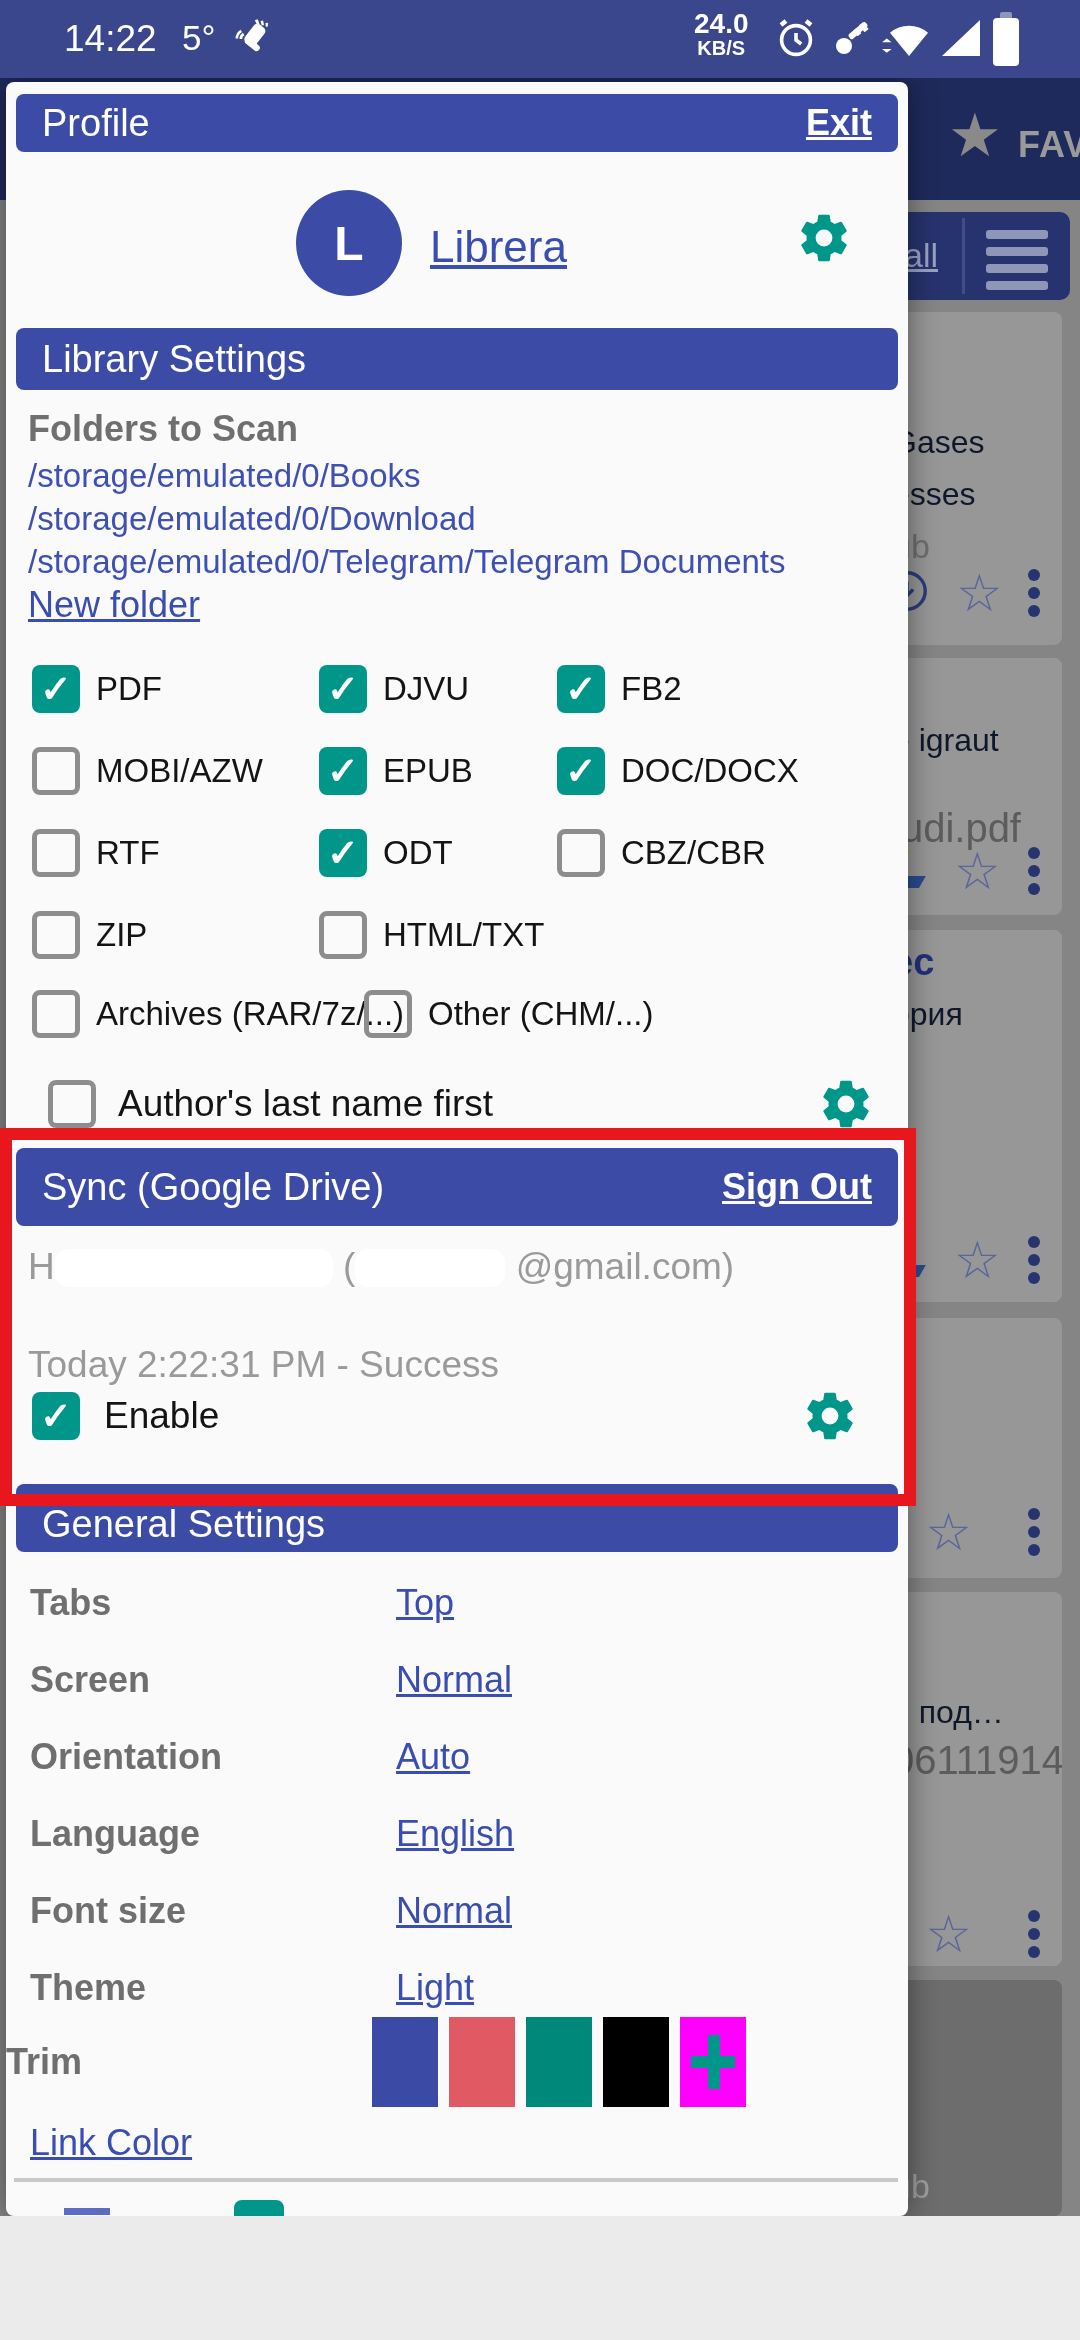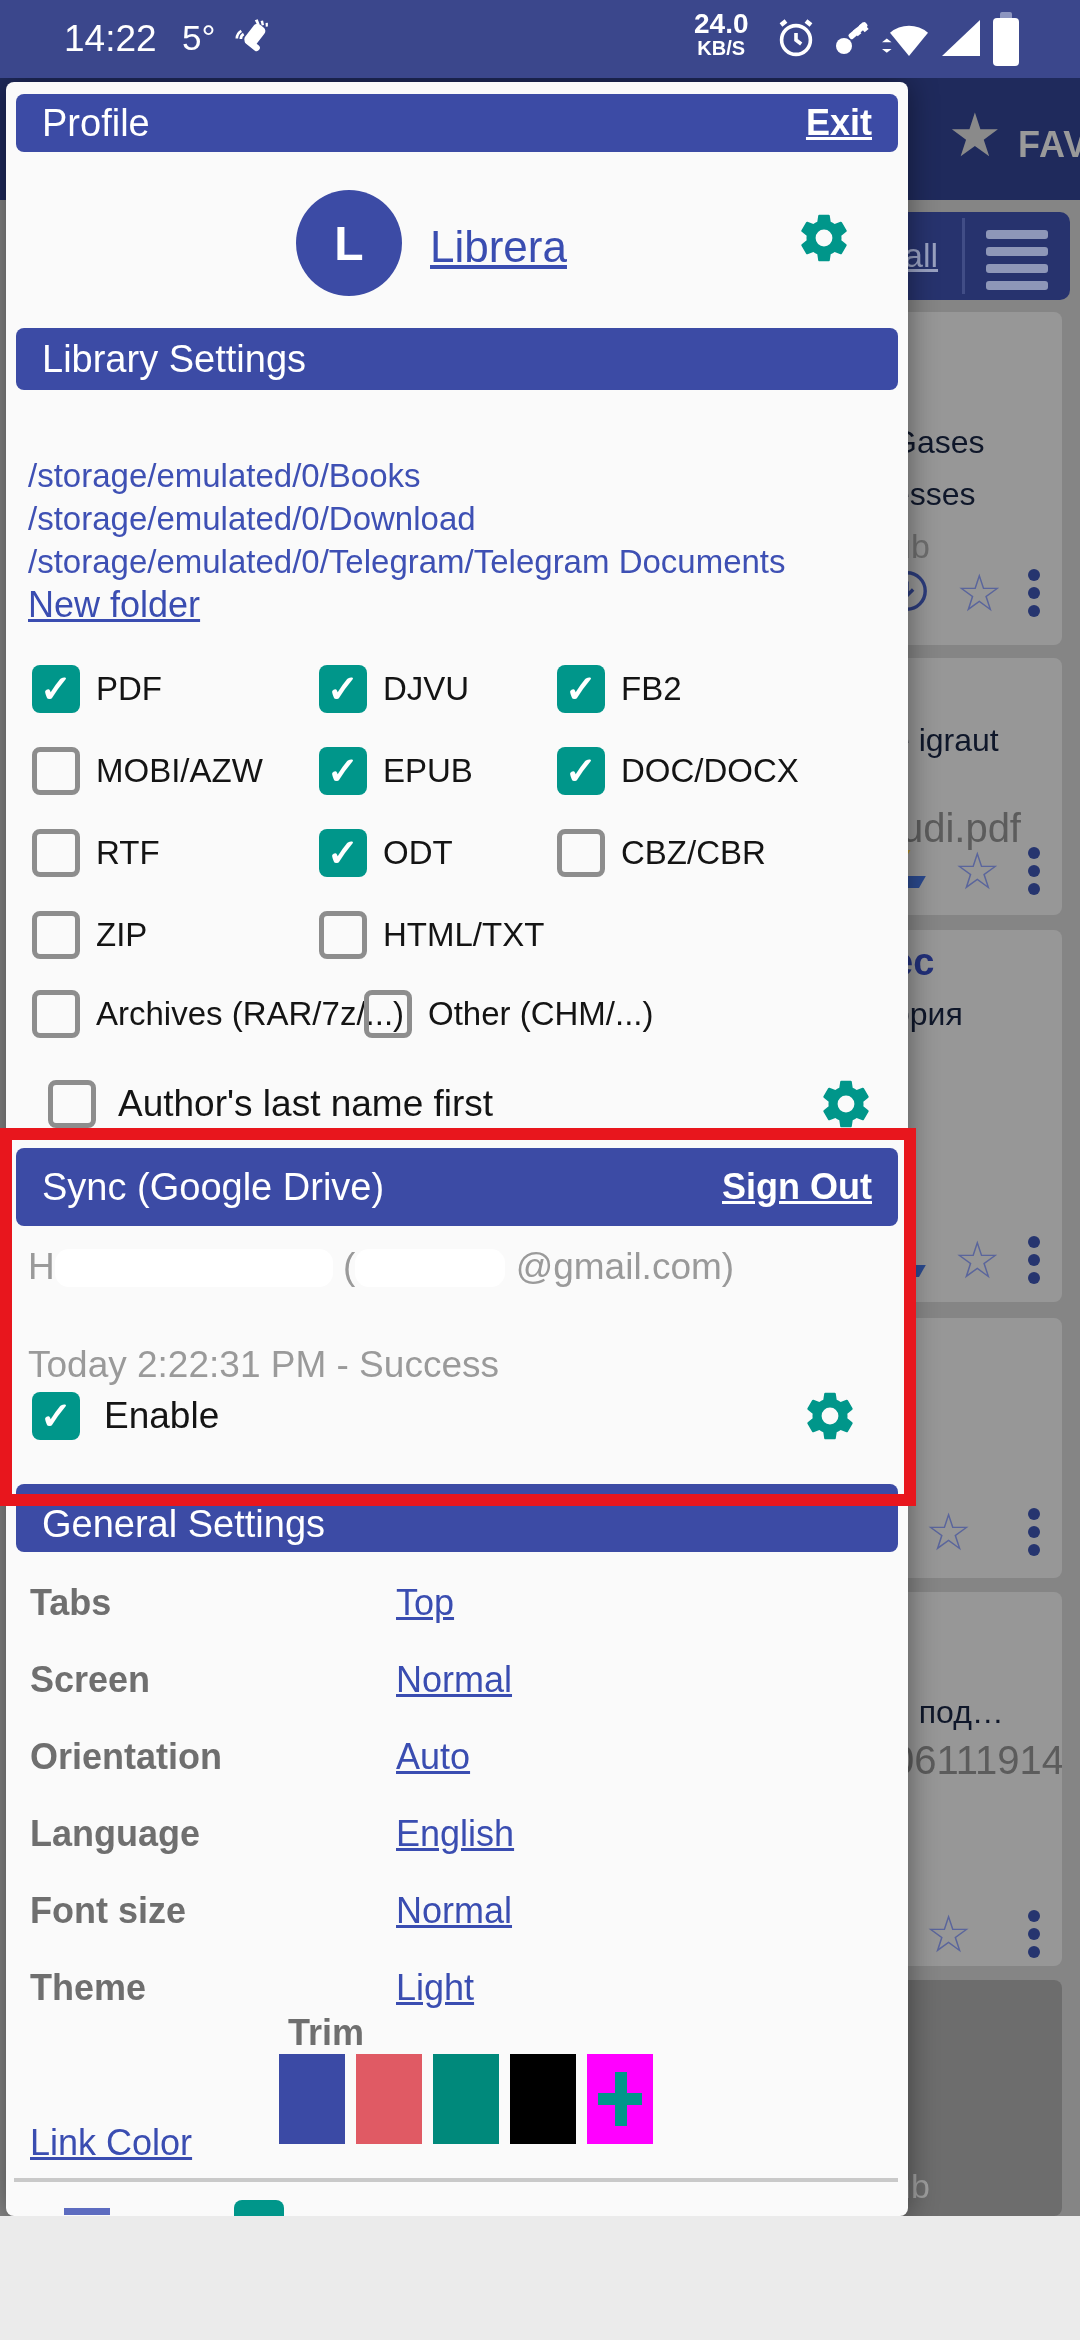--- a/index.html
+++ b/index.html
@@ -75,21 +75,21 @@
 
   .gear{line-height:0;}
 
   .gray-line{font-size:37px;color:var(--gray-text);white-space:nowrap;}
   .blob{display:inline-block;background:#fff;border-radius:14px;height:38px;vertical-align:-8px;}
 
   .gs-rows{left:0;top:1482px;width:882px;}
   .gs-row{height:77px;display:flex;align-items:center;padding-left:24px;}
   .gs-label{width:366px;font-size:36px;font-weight:bold;color:var(--gray-label);}
   .gs-value{font-size:36px;}
-  .trim-row{left:0;top:1930px;width:882px;height:100px;display:flex;align-items:center;padding-left:24px;flex-direction:column;}
+  .trim-row{left:0;top:1930px;width:882px;height:100px;display:flex;align-items:center;}
   .swatch{width:66px;height:90px;margin-right:11px;position:relative;flex:none;}
   .plus{position:absolute;left:50%;top:50%;transform:translate(-50%,-50%);width:44px;height:54px;}
   .plus i{position:absolute;background:var(--teal);}
   .plus .pv{left:17px;top:0;width:12px;height:54px;}
   .plus .ph{left:0;top:21px;width:44px;height:12px;}
   .divider{left:8px;top:2096px;width:884px;height:4px;background:#c9c9c9;}
   .partial-cb{left:228px;top:2118px;width:50px;height:18px;border-radius:8px 8px 0 0;background:var(--teal);}
   .partial-txt{left:58px;top:2126px;width:46px;height:7px;background:#5d6cc0;}
 
   
@@ -207,20 +207,21 @@
       </div>
     <a class="abs librera" style="top: 140px;">Librera</a>
     <span class="abs gear" style="left:790px;top:128px;"><svg width="56" height="56" viewBox="0 0 24 24">
           <path fill="#00968a" d="M19.43 12.98c.04-.32.07-.64.07-.98s-.03-.66-.07-.98l2.11-1.65a.5.5 0 0 0 .12-.64l-2-3.46a.5.5 0 0 0-.61-.22l-2.49 1a7.3 7.3 0 0 0-1.69-.98l-.38-2.65A.49.49 0 0 0 14 2h-4a.49.49 0 0 0-.49.42l-.38 2.65c-.61.25-1.17.59-1.69.98l-2.49-1a.5.5 0 0 0-.61.22l-2 3.46a.5.5 0 0 0 .12.64L4.57 11c-.04.32-.07.65-.07 1s.03.66.07.98l-2.11 1.65a.5.5 0 0 0-.12.64l2 3.46c.12.22.39.3.61.22l2.49-1c.52.4 1.08.73 1.69.98l.38 2.65c.04.24.24.42.49.42h4c.25 0 .46-.18.49-.42l.38-2.65a7.1 7.1 0 0 0 1.69-.98l2.49 1c.23.09.49 0 .61-.22l2-3.46a.5.5 0 0 0-.12-.64l-2.11-1.65zM12 15.6A3.6 3.6 0 1 1 12 8.4a3.6 3.6 0 0 1 0 7.2z"></path>
         </svg></span>
 
     <div class="hbar" style="top:246px;height:62px;">
       <span class="ttl">Library Settings</span>
     </div>
 
+    <div class="abs sec-label" style="left:22px;top:326px;">Folders to Scan</div>
     <div class="abs" style="left:22px;top:372px;" id="folder-list">
         <div class="path">/storage/emulated/0/Books</div>
         <div class="path">/storage/emulated/0/Download</div>
         <div class="path">/storage/emulated/0/Telegram/Telegram Documents</div>
       </div>
     <a class="abs link newfolder" style="left:22px;top:502px;">New folder</a>
 
     <div class="abs fmt-grid" id="fmt-grid">
         <div class="fmt-cell">
           <span class="cb on">✓</span>

